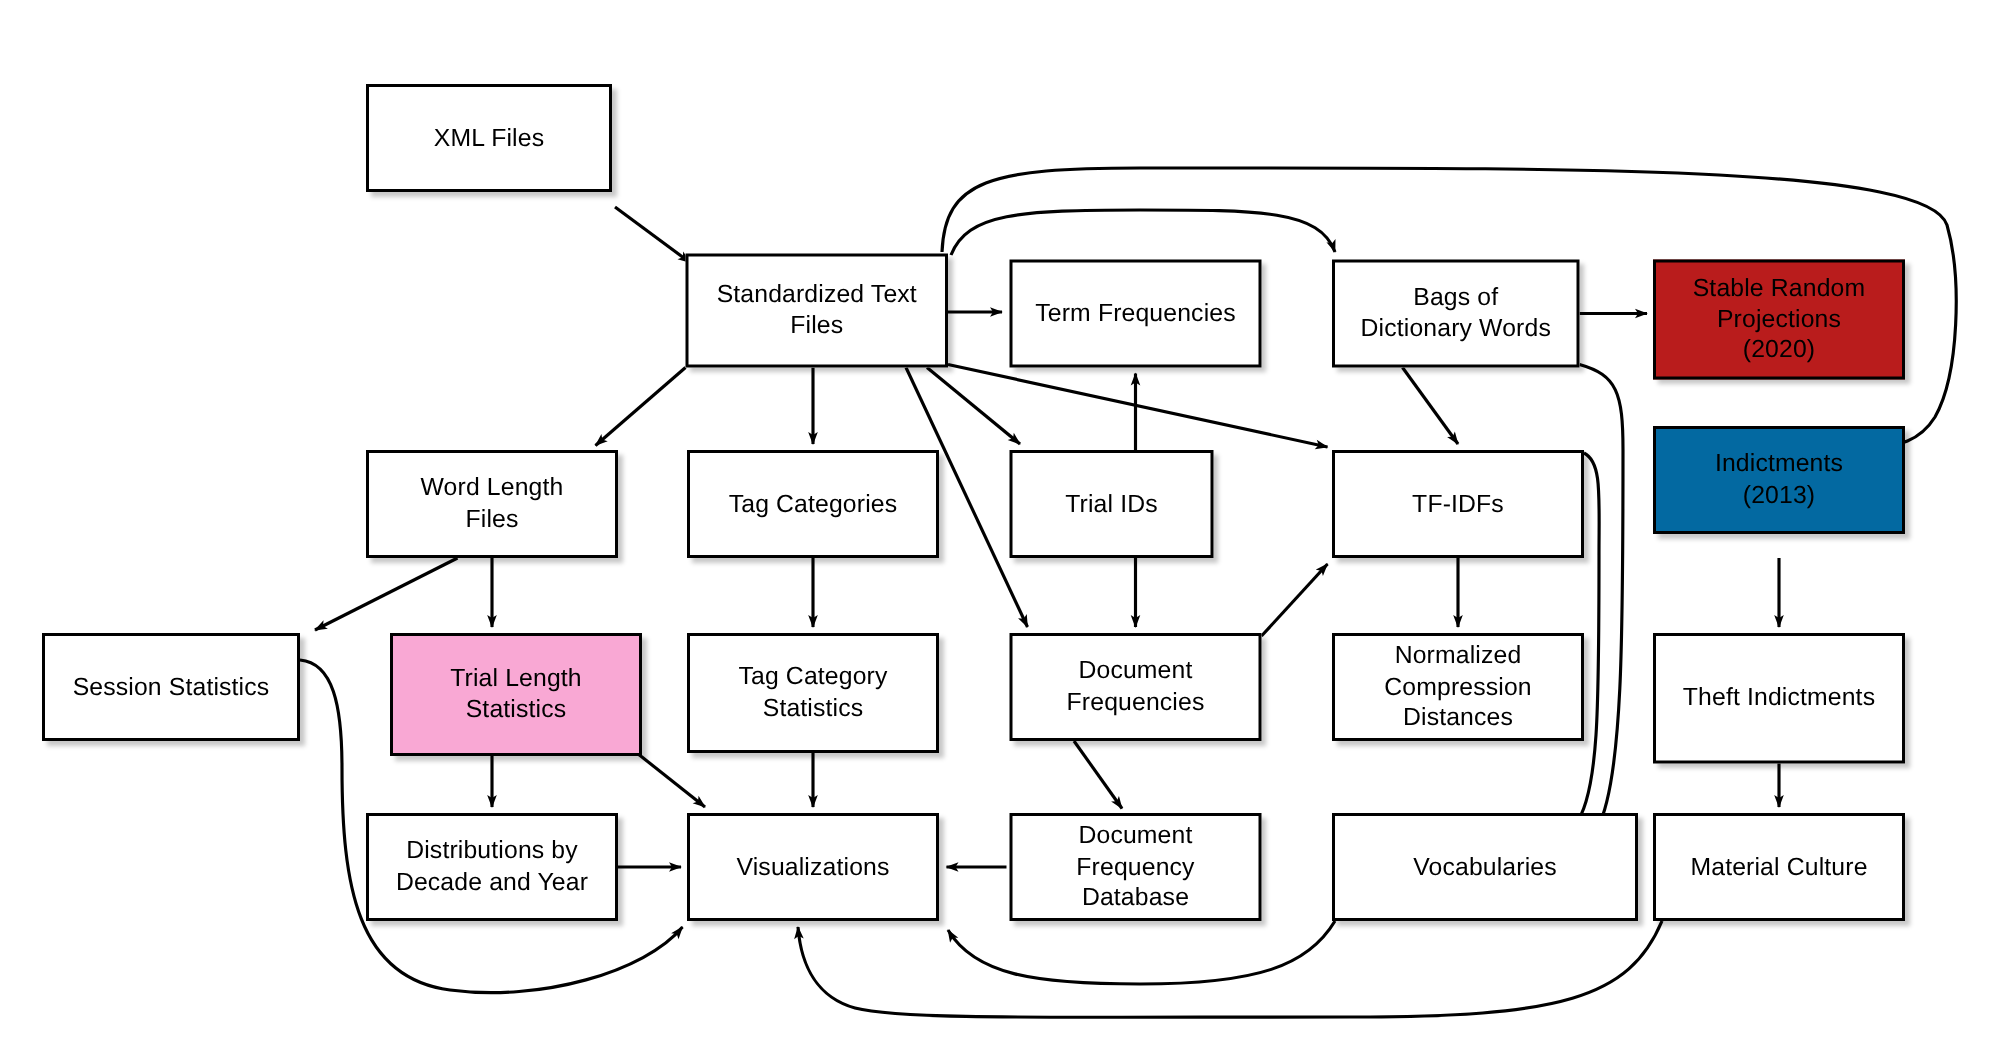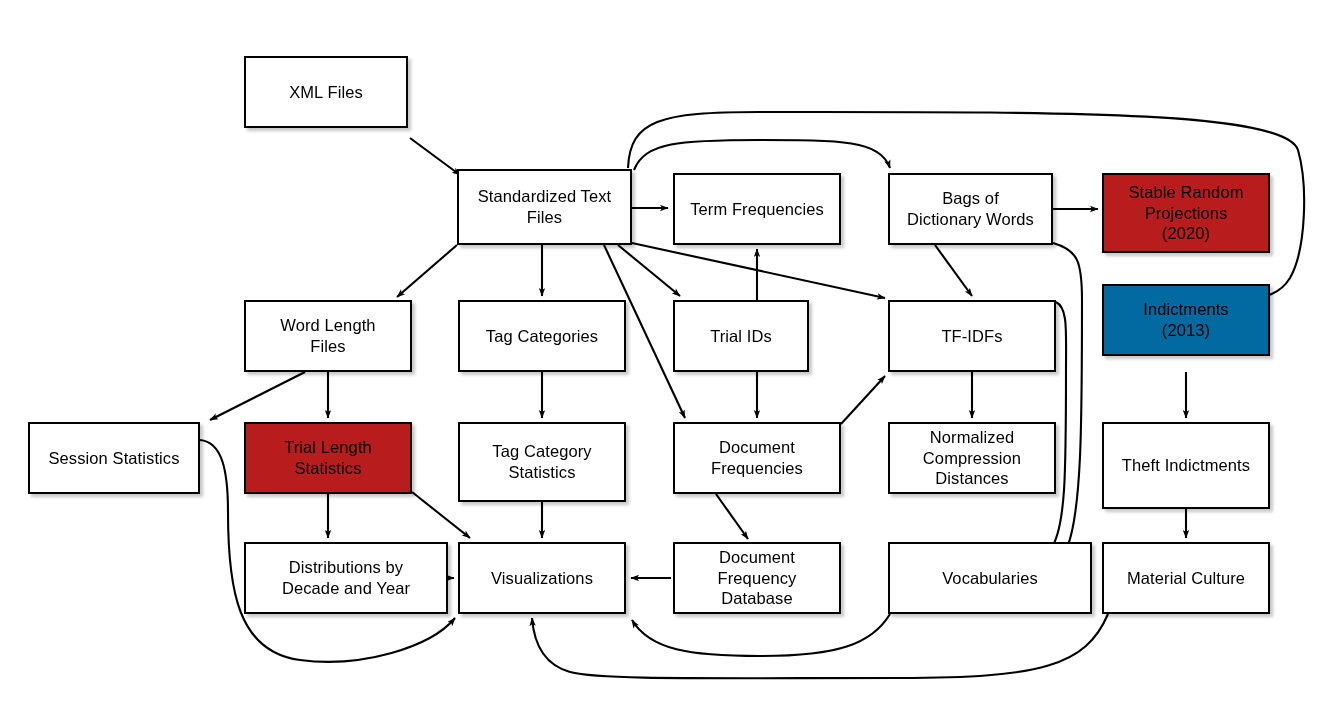--- a/index.html
+++ b/index.html
@@ -162,41 +162,41 @@
       <div class="node" style="left: 888px; top: 300px; width: 168px; height: 72px; border-color: rgb(0, 0, 0); background: rgb(255, 255, 255);">
         <span class="label">TF-IDFs</span>
       </div>
       <div class="node" style="left: 1102px; top: 284px; width: 168px; height: 72px; border-color: rgb(0, 0, 0); background: #0369a1;">
         <span class="label">Indictments
 (2013)</span>
       </div>
       <div class="node" style="left: 28px; top: 422px; width: 172px; height: 72px; border-color: rgb(0, 0, 0); background: rgb(255, 255, 255);">
         <span class="label">Session Statistics</span>
       </div>
-      <div class="node" style="left: 244px; top: 422px; width: 168px; height: 72px; border-color: rgb(0, 0, 0); background: #b91c1c;">
+      <div class="node" style="left: 260px; top: 422px; width: 168px; height: 82px; border-color: rgb(0, 0, 0); background: #f9a8d4;">
         <span class="label">Trial Length
 Statistics</span>
       </div>
       <div class="node" style="left: 458px; top: 422px; width: 168px; height: 80px; border-color: rgb(0, 0, 0); background: rgb(255, 255, 255);">
         <span class="label">Tag Category
 Statistics</span>
       </div>
       <div class="node" style="left: 673px; top: 422px; width: 168px; height: 72px; border-color: rgb(0, 0, 0); background: rgb(255, 255, 255);">
         <span class="label">Document
 Frequencies</span>
       </div>
       <div class="node" style="left: 888px; top: 422px; width: 168px; height: 72px; border-color: rgb(0, 0, 0); background: rgb(255, 255, 255);">
         <span class="label">Normalized
 Compression
 Distances</span>
       </div>
       <div class="node" style="left: 1102px; top: 422px; width: 168px; height: 87px; border-color: rgb(0, 0, 0); background: rgb(255, 255, 255);">
         <span class="label">Theft Indictments</span>
       </div>
-      <div class="node" style="left: 244px; top: 542px; width: 204px; height: 72px; border-color: rgb(0, 0, 0); background: rgb(255, 255, 255); justify-content: center;">
+      <div class="node" style="left: 244px; top: 542px; width: 168px; height: 72px; border-color: rgb(0, 0, 0); background: rgb(255, 255, 255); justify-content: center;">
         <span class="label">Distributions by
 Decade and Year</span>
       </div>
       <div class="node" style="left: 458px; top: 542px; width: 168px; height: 72px; border-color: rgb(0, 0, 0); background: rgb(255, 255, 255);">
         <span class="label">Visualizations</span>
       </div>
       <div class="node" style="left: 673px; top: 542px; width: 168px; height: 72px; border-color: rgb(0, 0, 0); background: rgb(255, 255, 255);">
         <span class="label">Document
 Frequency
 Database</span>

